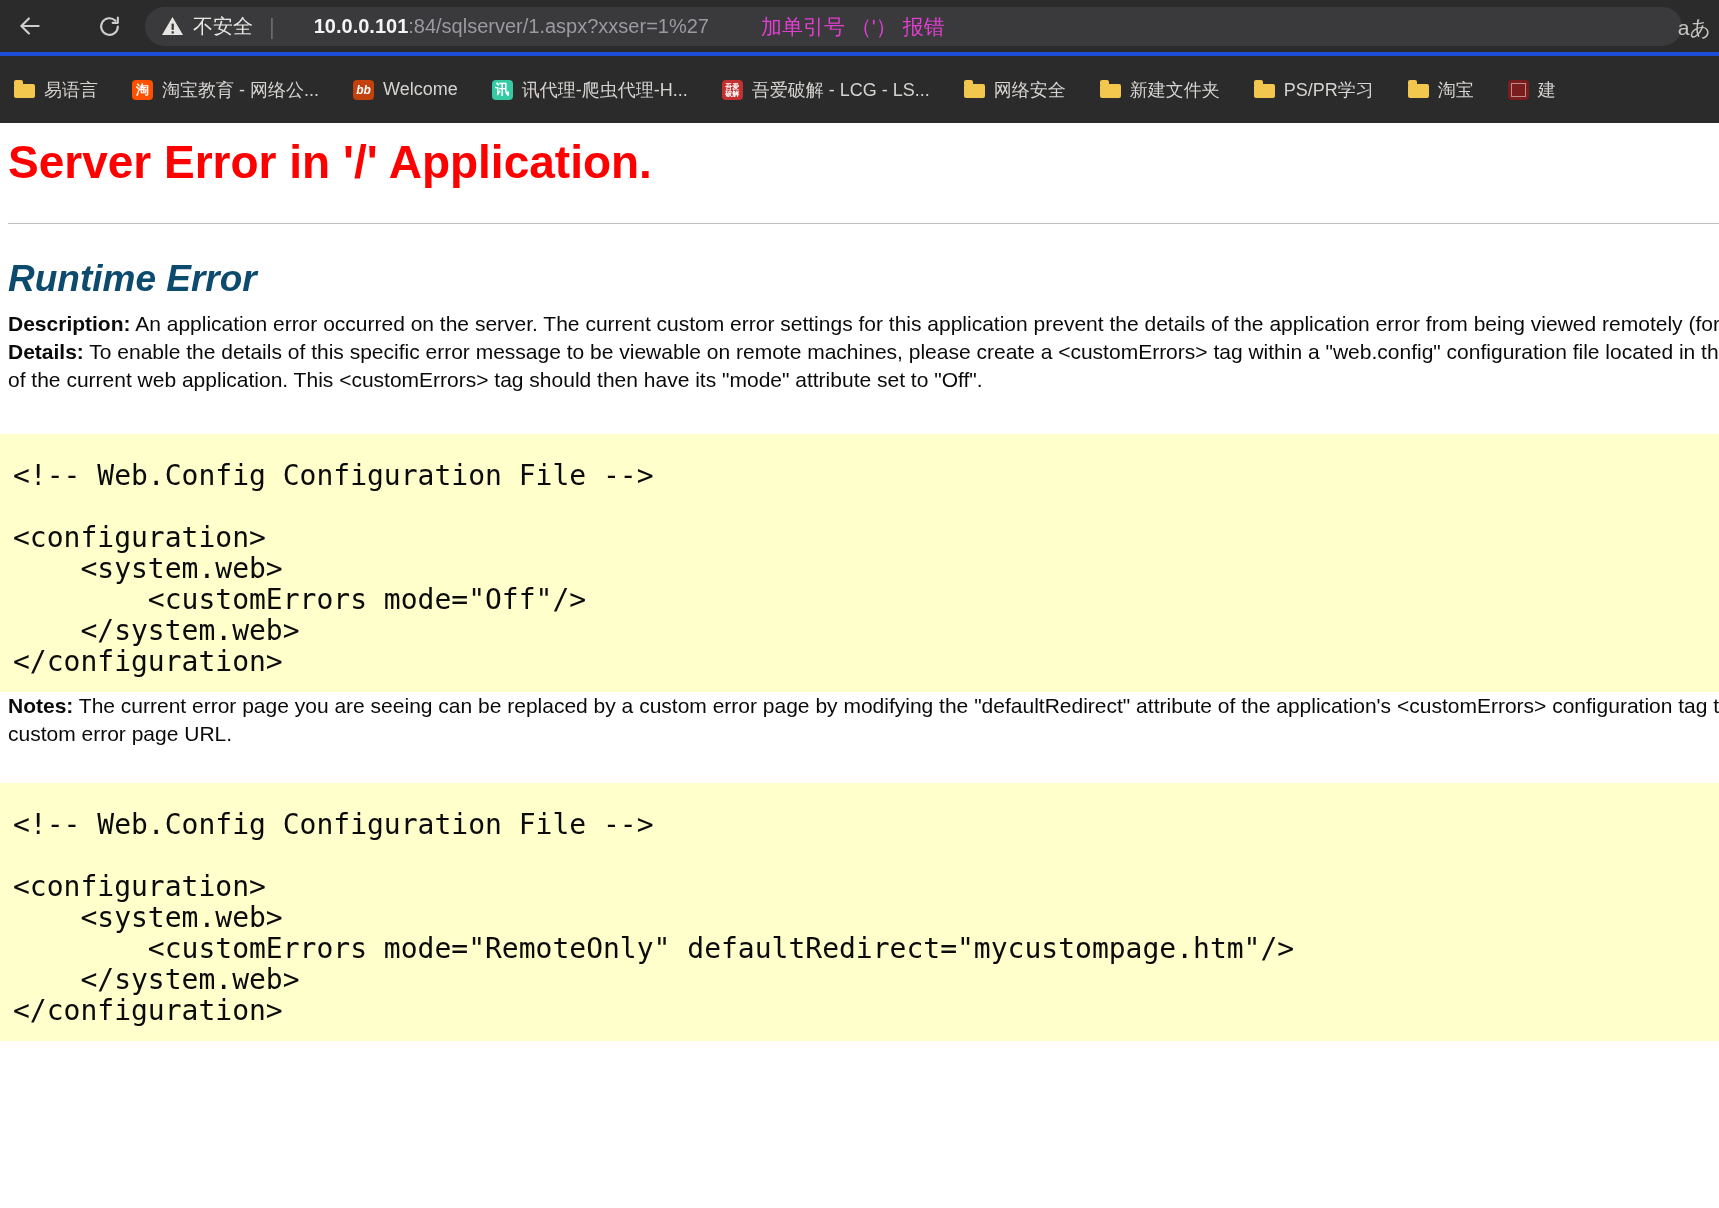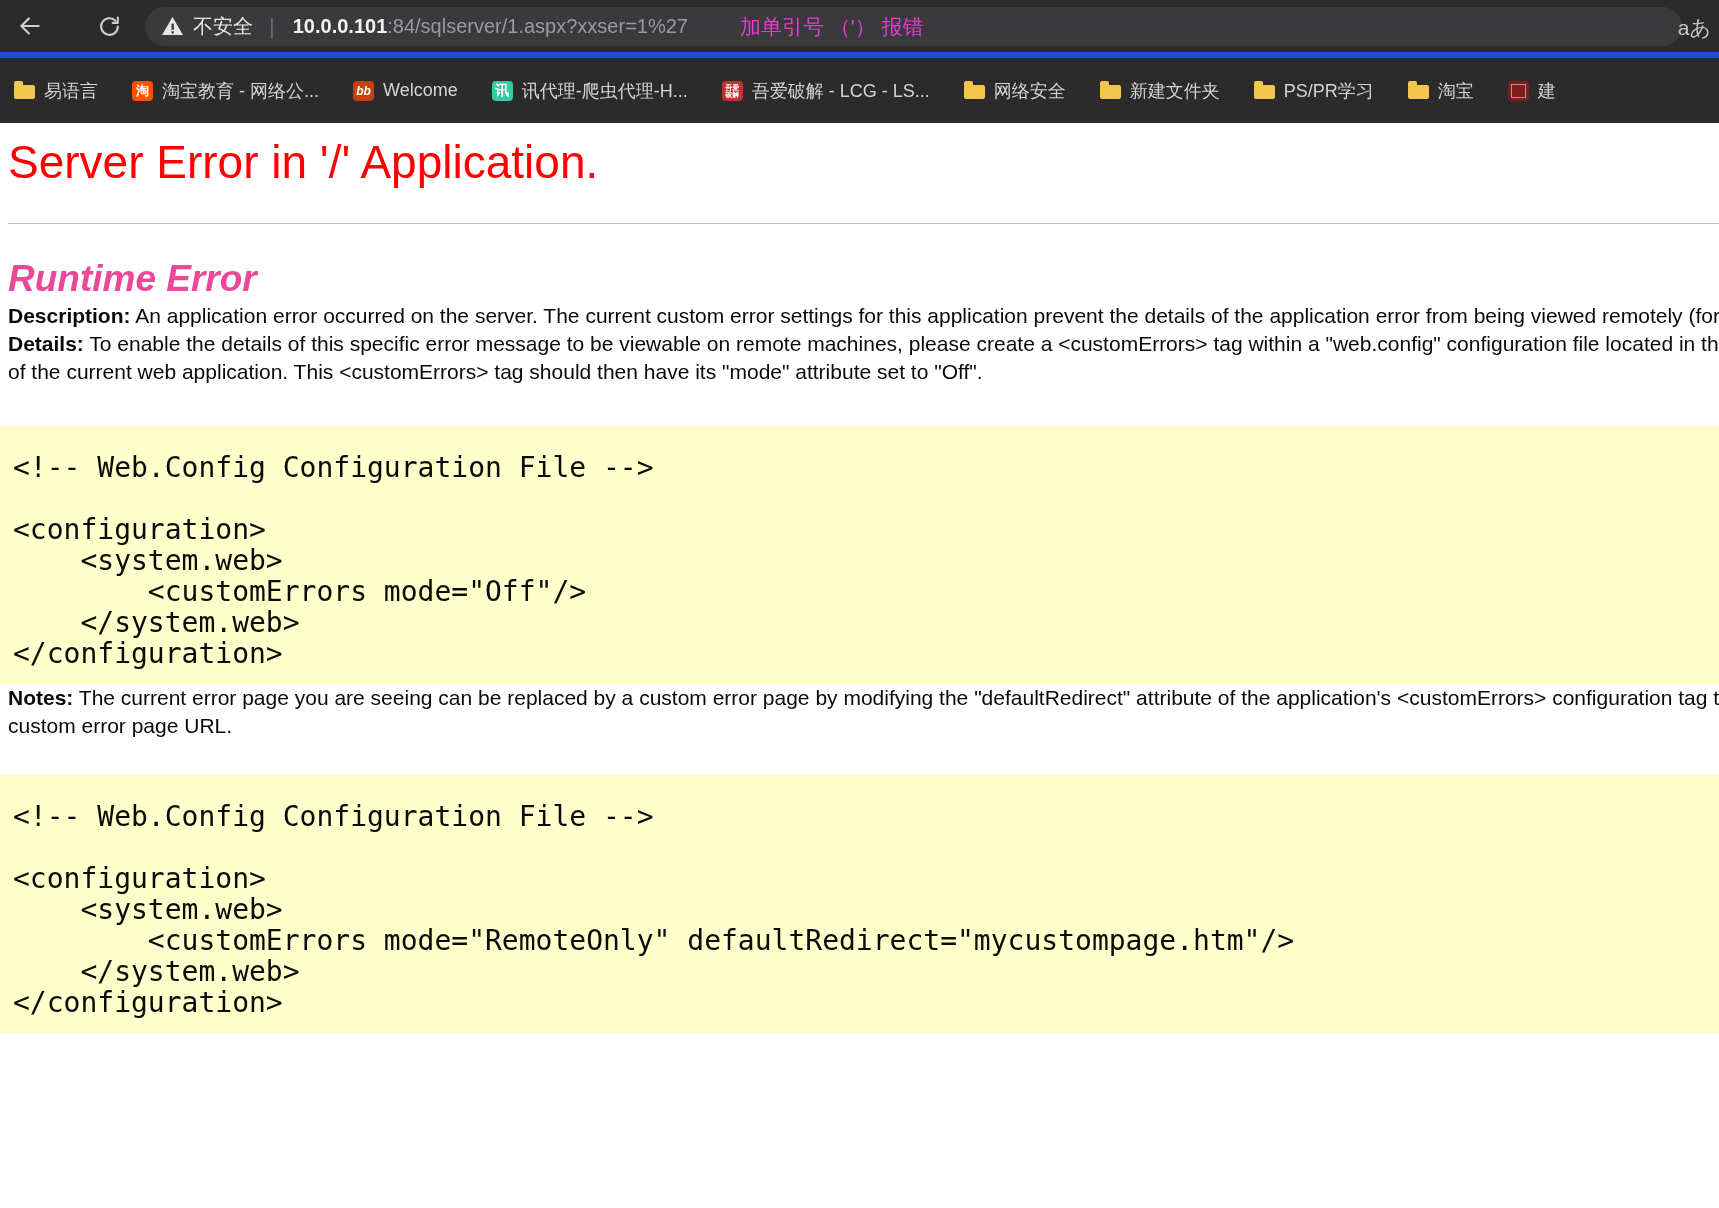--- a/index.html
+++ b/index.html
@@ -9,50 +9,50 @@
   
   .chrome { width:100%; background:#2c2b2c; }
   .toolbar { height:52px; display:flex; align-items:center; position:relative;gap:17px; }
   .nav-btn { width:40px; height:40px; display:flex; align-items:center; justify-content:center;
              margin-left:10px; cursor:pointer; }
   .addressbar { position:absolute; left:145px; top:7px; width:1537px; height:39px;
                 background:#3a393b; border-radius:20px; display:flex; align-items:center;
                 padding:0 16px; }
   .sec-label { color:#e8e6e3; font-size:20px; margin-left:9px; }
   .url-sep { color:#6b6a6c; font-size:22px; margin:0 18px 0 16px; font-weight:200; }
-  .url { font-size:20px; white-space:nowrap; }
+  .url { font-size:20px; white-space:nowrap;margin-left:21px; }
   .url b { color:#f4f3f4; font-weight:700; }
   .url span { color:#9b9aa0; font-weight:400; }
   .annotation { color:#e13fd2; font-size:21px; margin-left:52px; white-space:nowrap; }
   .translate { position:absolute; right:8px; top:14px; color:#c7c5c2; font-size:21px; }
 
-  .bookmarks { height:71px; background:#2c2b2c; border-top:6px solid #1d4ed8;
+  .bookmarks { height:71px; background:#2c2b2c; border-top:4px solid #1d4ed8;
                display:flex; align-items:center; gap:34px; padding-left:14px;
                white-space:nowrap; overflow:hidden; }
   .bm-item { display:flex; align-items:center; gap:9px; cursor:pointer; flex:0 0 auto; }
   .bm-label { color:#d6d4d1; font-size:18px; }
   .bm-icon { width:21px; height:20px; border-radius:4px; display:flex; align-items:center;
              justify-content:center; color:#fff; font-weight:bold; flex:0 0 auto; }
   .ic-folder { background:#f3c64d; height:14px; border-radius:2px; position:relative; margin-top:3px; }
   .ic-folder::before { content:""; position:absolute; top:-4px; left:0; width:9px; height:5px;
                        background:#f3c64d; border-radius:2px 2px 0 0; }
   .ic-taobao { background:#ff5000; font-size:13px; }
   .ic-bb { background:#c2410c; font-style:italic; font-size:12px; }
   .ic-xun { background:#35c9a4; font-size:14px; }
   .ic-52pj { background:#c23030; font-size:7px; line-height:7px; white-space:pre; text-align:center; }
   .ic-seal { background:#7c1d1d; position:relative; }
   .ic-seal::after { content:""; position:absolute; inset:3px; border:1px solid rgba(255,255,255,.5); }
 
   
   .page { position:relative; height:1085px; background:#fff; color:#111; }
-  h1.err-title { color:#ff0000; font-weight:400; font-size:46px; line-height:1.18;
+  h1.err-title { color:#ff0000; font-weight:700; font-size:46px; line-height:1.18;
                  margin:12px 0 13px 8px; white-space:nowrap; }
   hr.rule { border:none; border-top:1px solid #c0c0c0; width:2200px; margin:34px 0 0 8px; }
-  h2.err-sub { color:#ec4899; font-size:37px; font-weight:600; font-style:italic;
-               margin:33px 0 0 8px; line-height:1.2; }
+  h2.err-sub { color:#0c4a6e; font-size:37px; font-weight:600; font-style:italic;
+               margin:33px 0 8px 8px; line-height:1.2; }
   p.para { margin:0 0 0 8px; font-size:21px; line-height:28px; color:#0a0a0a; }
   p.para .line { display:block; white-space:pre; }
   p.para b { font-weight:700; }
   .m-desc { margin-top:44px; }
   .m-details { margin-top:28px; }
   .m-notes { margin-top:31px; }
   pre.code { background:#ffffcc; width:2200px; height:258px; padding:26px 0 0 13px;
              font-family:"DejaVu Sans Mono", monospace; font-size:28px; line-height:31px;
              white-space:pre; color:#0b0b0b; }
   .m-code1 { margin-top:40px; }

